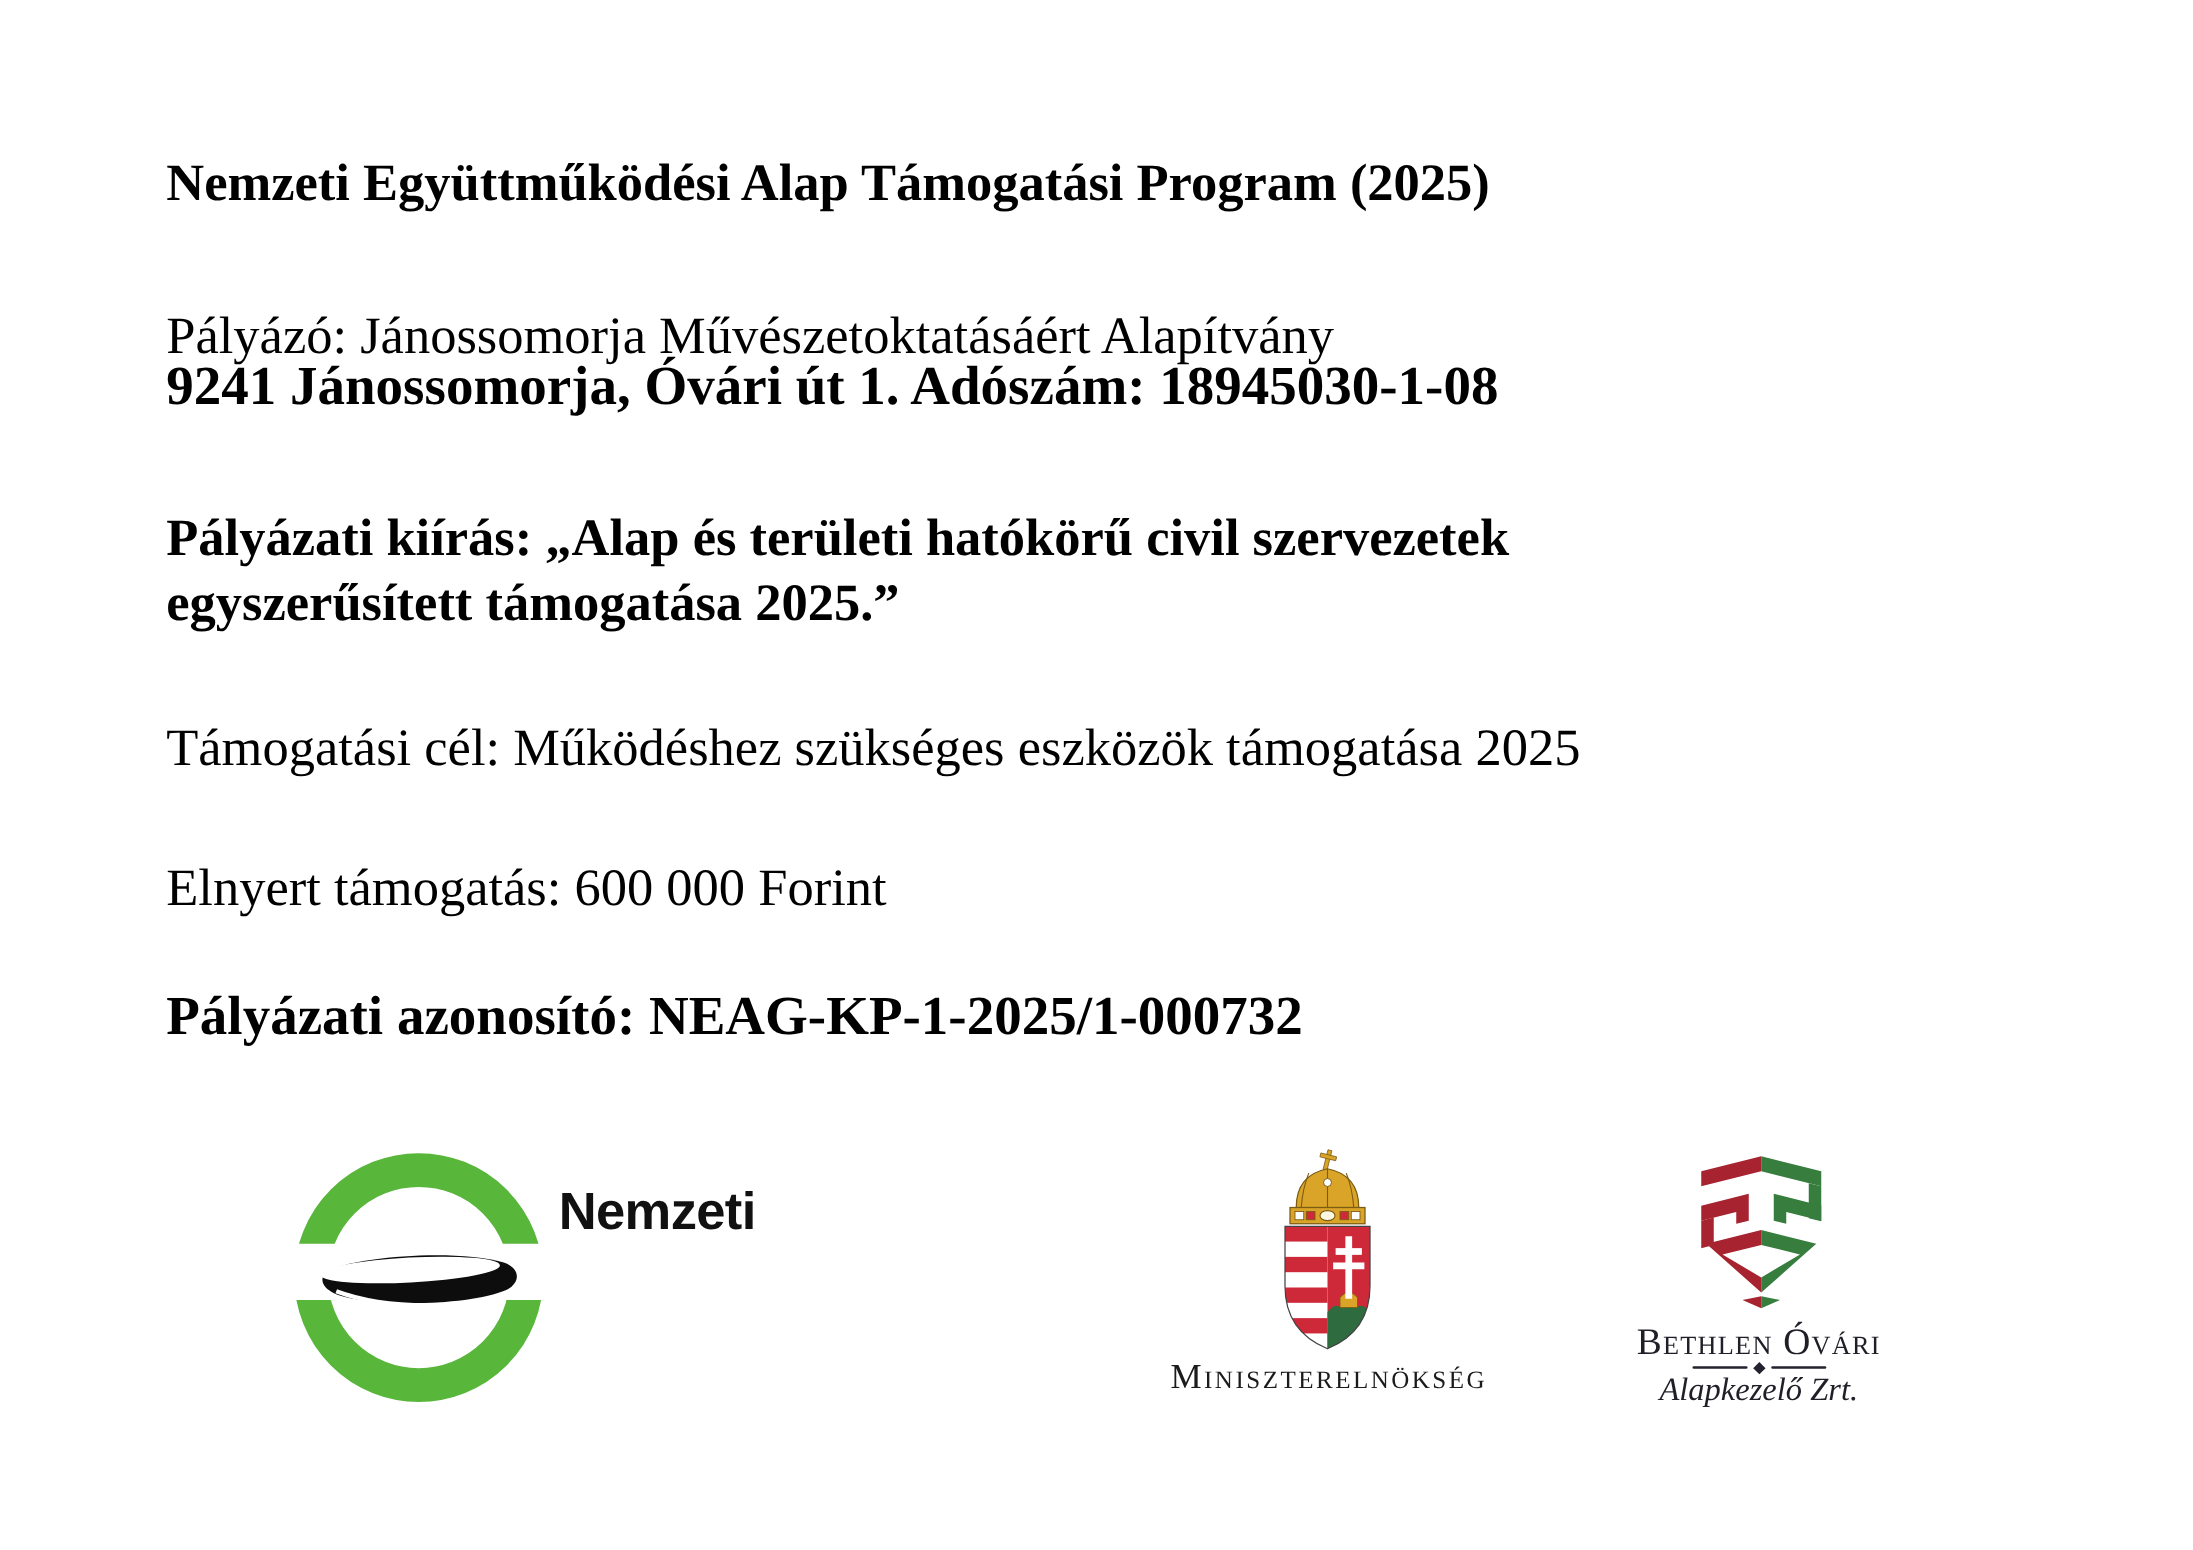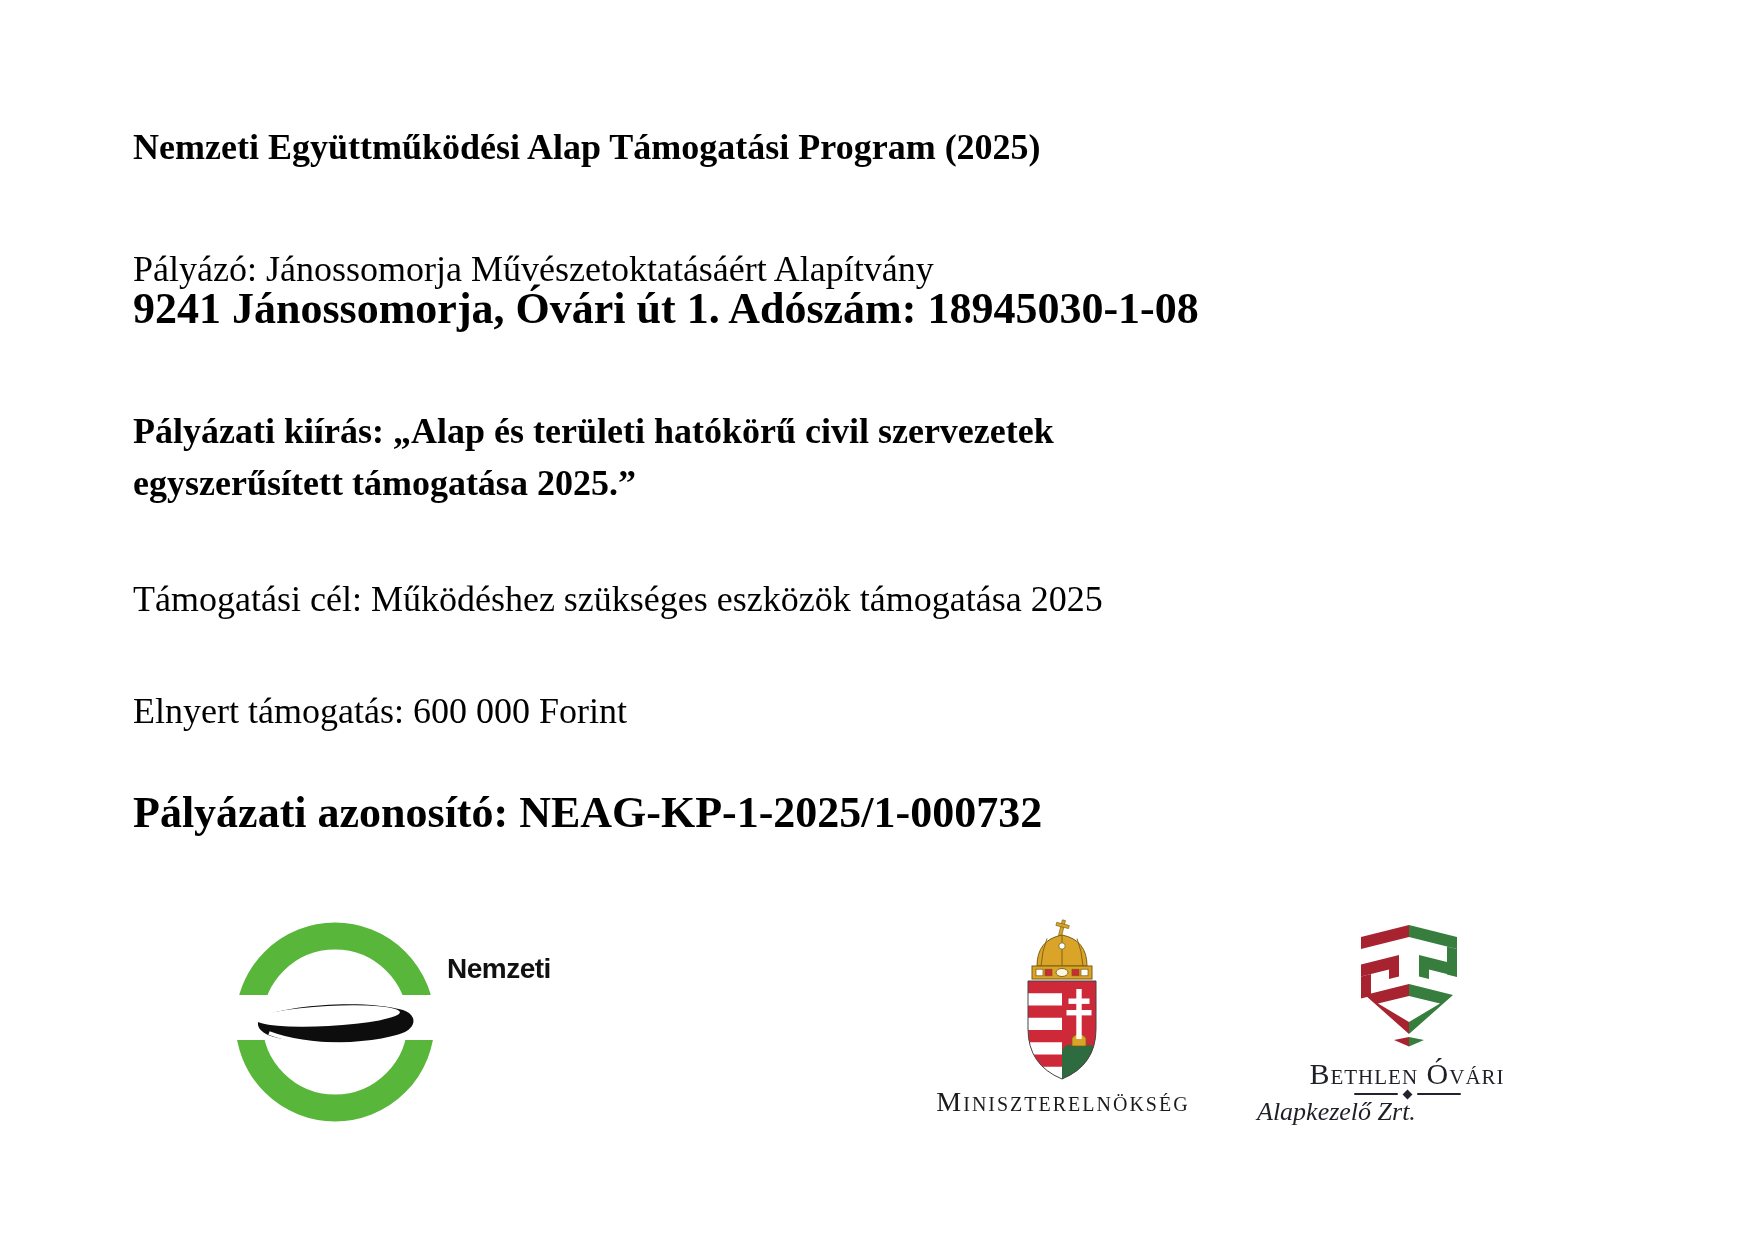--- a/index.html
+++ b/index.html
@@ -10,30 +10,30 @@
     color:#000;
     position:relative;
     overflow:hidden;
   }
   .abs{position:absolute;}
   .doc-line{
     left:133px;
     white-space:nowrap;
     color:#000;
   }
-  .fs-main{font-size:36px;line-height:52px;}
+  .fs-main{font-size:42px;line-height:52px;}
   .fs-small{font-size:44px;line-height:44px;font-weight:bold;}
   .bold{font-weight:bold;}
 
   
   .nea-text{
     left:447px;top:941px;
     font-family:"Liberation Sans", sans-serif;
     font-weight:bold;
-    font-size:28px;line-height:55px;
+    font-size:42px;line-height:55px;
     letter-spacing:-0.5px;
     color:#111;
     white-space:nowrap;
   }
 
   
   .me-label{
     left:813px;top:1085px;width:500px;
     text-align:center;
     font-variant:small-caps;
@@ -58,20 +58,21 @@
     display:flex;align-items:center;justify-content:center;gap:6px;
   }
   .bga-divider .rule{
     width:44px;height:2.5px;background:#232330;border-radius:2px;
   }
   .bga-divider .diamond{
     width:7px;height:7px;background:#232330;transform:rotate(45deg);
   }
   .bga-subtitle{
     left:1257px;top:1096px;width:300px;
+    text-align:center;
     font-style:italic;
     font-size:26px;line-height:32px;
     color:#1f1f28;
     white-space:nowrap;
   }
 </style>
 </head>
 <body>
 
 <div>

